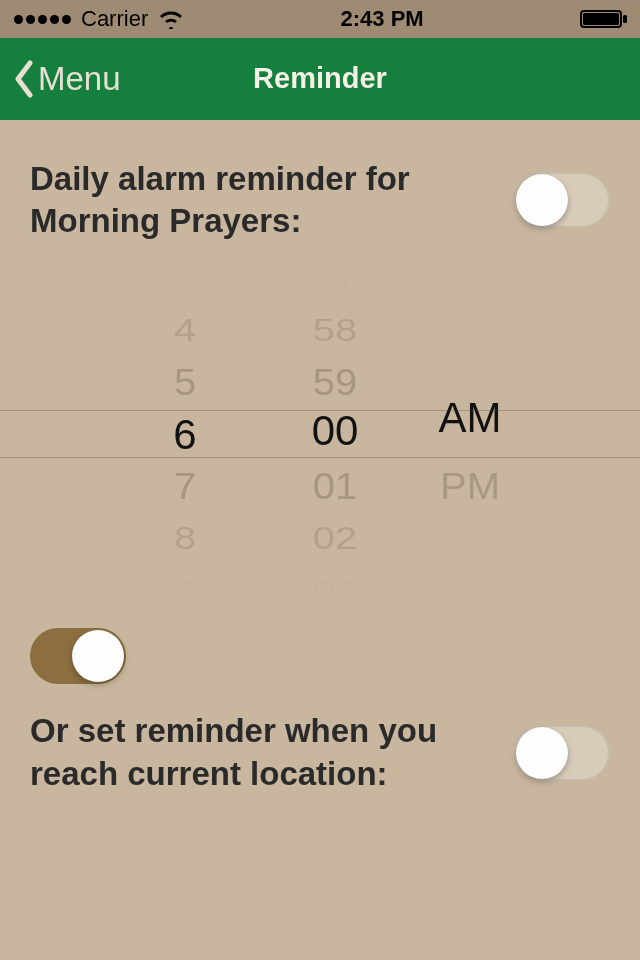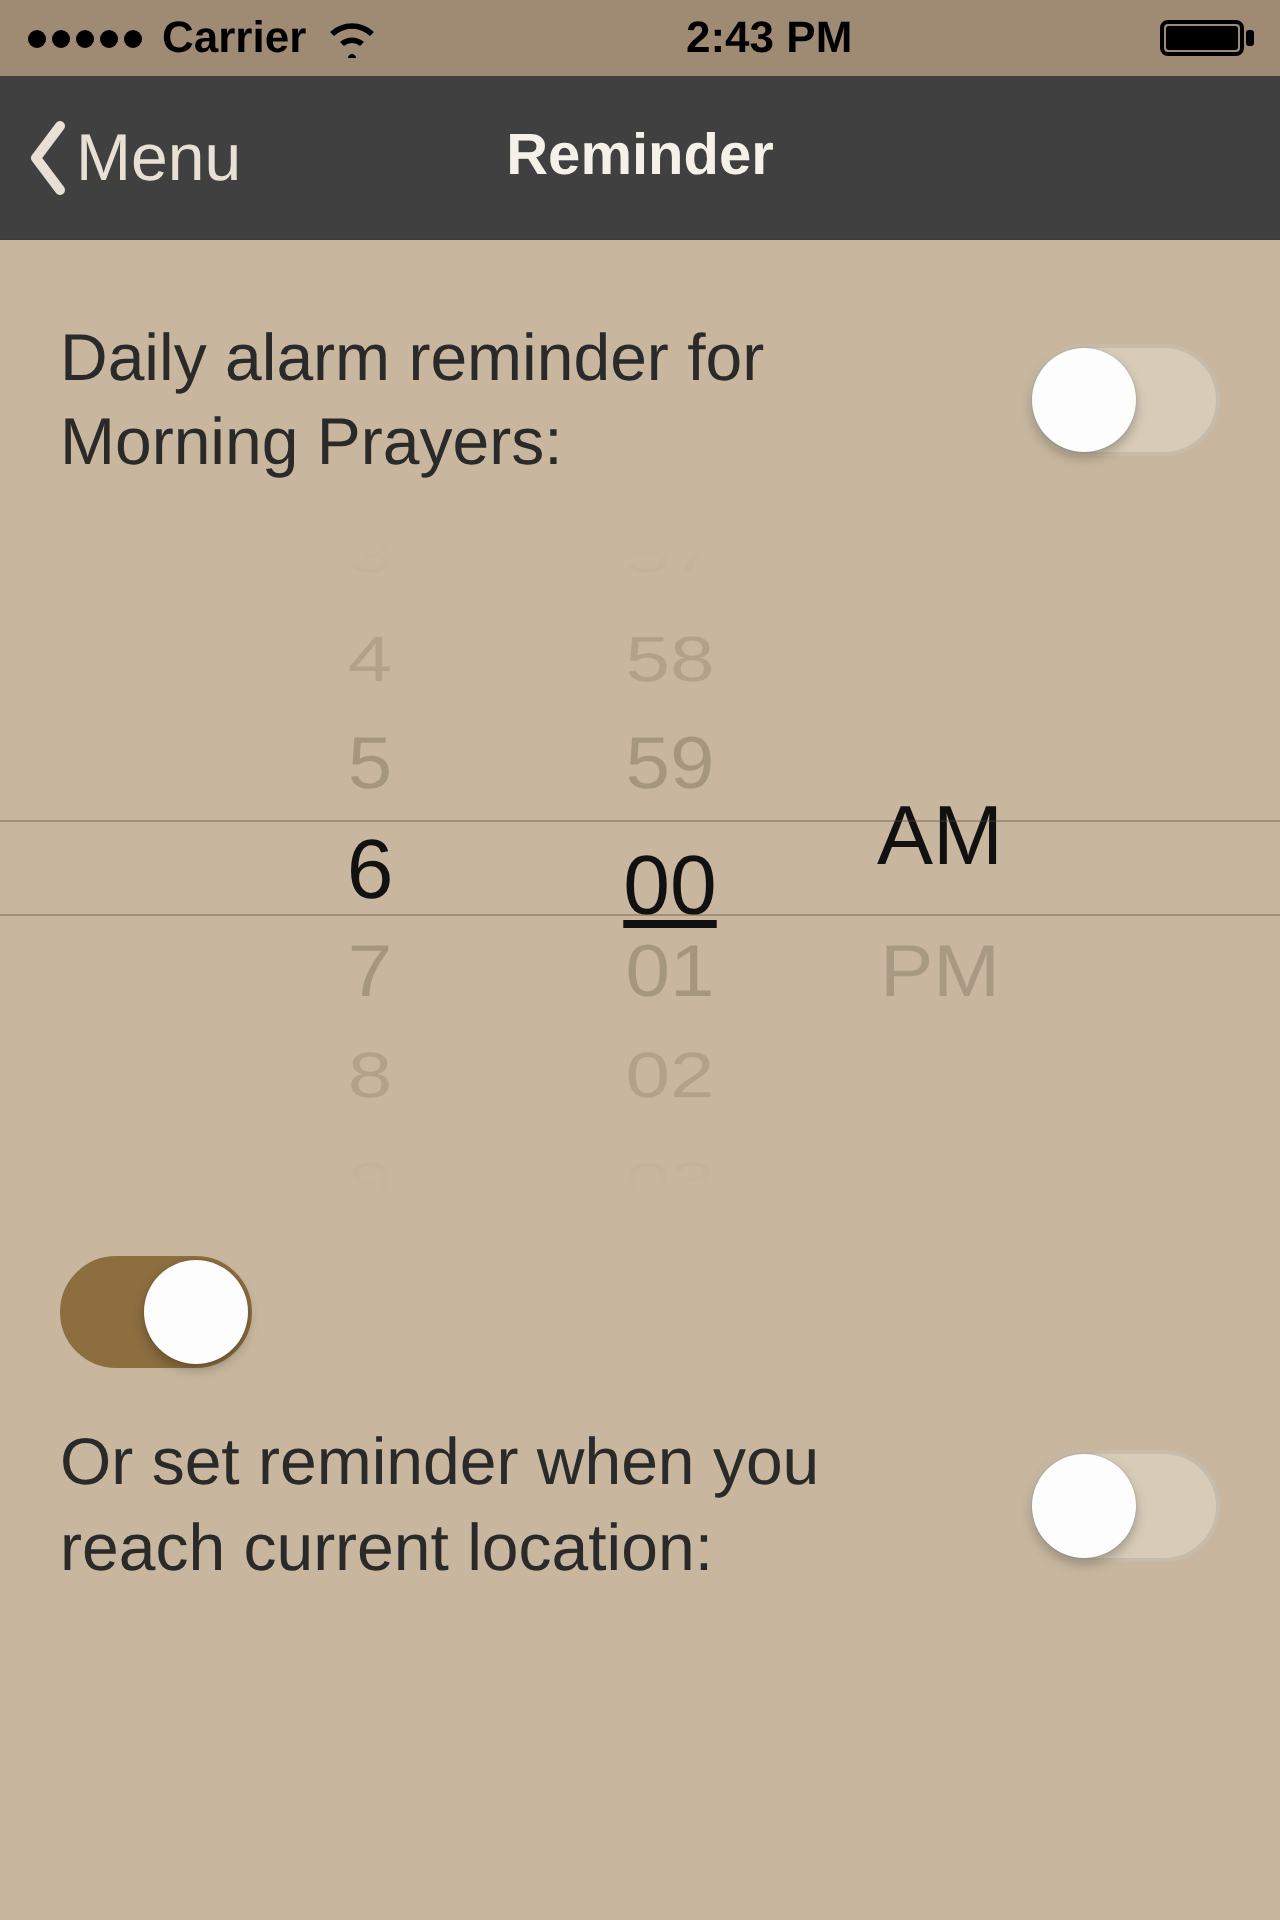--- a/index.html
+++ b/index.html
@@ -21,26 +21,26 @@
       color: #000;
       font-size: 22px;
       font-weight: 500;
       background: #9f8b73;
     }
     .status-left { display: flex; align-items: center; gap: 10px; }
     .status-right { display: flex; align-items: center; gap: 8px; }
     .dots { display: flex; gap: 3px; align-items: center; margin-left:2px;}
     .dot { width: 9px; height: 9px; border-radius: 50%; background: #000; }
     .wifi-icon svg, .battery-icon svg { display: block; }
-    .carrier { font-size: 22px; font-weight:700;}
+    .carrier { font-size: 22px; font-weight:400;}
     .time { font-weight: 600; }
     
     .nav-bar {
       height: 82px;
-      background: #404040;
+      background: #15803d;
       display: flex;
       align-items: center;
       position: relative;
       border-bottom: 1px solid rgba(0,0,0,0.05);
     }
     .back-btn {
       display: flex;
       align-items: center;
       gap: 2px;
       color: #e8e0d4;
@@ -64,21 +64,21 @@
     }
     .row {
       display: flex;
       align-items: center;
       justify-content: space-between;
       gap: 20px;
     }
     .row-label {
       color: #2a2a2a;
       font-size: 33px;
-      font-weight: 400;
+      font-weight: 700;
       line-height: 1.28;
       flex: 1;
     }
     
     .switch {
       width: 96px;
       height: 56px;
       border-radius: 28px;
       position: relative;
       cursor: pointer;
@@ -220,21 +220,21 @@
           <div class="picker-item" style="top: 92px; transform: scaleY(0.92); opacity: 0.55;">5</div>
           <div class="picker-item selected" style="top: 144px; transform: scaleY(1); opacity: 1;">6</div>
           <div class="picker-item" style="top: 196px; transform: scaleY(0.92); opacity: 0.55;">7</div>
           <div class="picker-item" style="top: 248px; transform: scaleY(0.8); opacity: 0.35;">8</div>
           <div class="picker-item" style="top: 300px; transform: scaleY(0.6); opacity: 0.2;">9</div>
         </div>
       <div class="picker-col" id="col-min">
           <div class="picker-item" style="top: -12px; transform: scaleY(0.6); opacity: 0.2;">57</div>
           <div class="picker-item" style="top: 40px; transform: scaleY(0.8); opacity: 0.35;">58</div>
           <div class="picker-item" style="top: 92px; transform: scaleY(0.92); opacity: 0.55;">59</div>
-          <div class="picker-item selected" style="top: 152px; transform: scaleY(1); opacity: 1; text-decoration: underline;">00</div>
+          <div class="picker-item selected" style="top: 140px; transform: scaleY(1); opacity: 1;">00</div>
           <div class="picker-item" style="top: 196px; transform: scaleY(0.92); opacity: 0.55;">01</div>
           <div class="picker-item" style="top: 248px; transform: scaleY(0.8); opacity: 0.35;">02</div>
           <div class="picker-item" style="top: 300px; transform: scaleY(0.6); opacity: 0.2;">03</div>
         </div>
       <div class="picker-col ampm" id="col-ampm">
           <div class="picker-item selected" style="top: 127px;">AM</div>
           <div class="picker-item" style="top: 196px; transform: scaleY(0.92); opacity: 0.5;">PM</div>
         </div>
     </div>
     <div class="sel-lines"></div>

